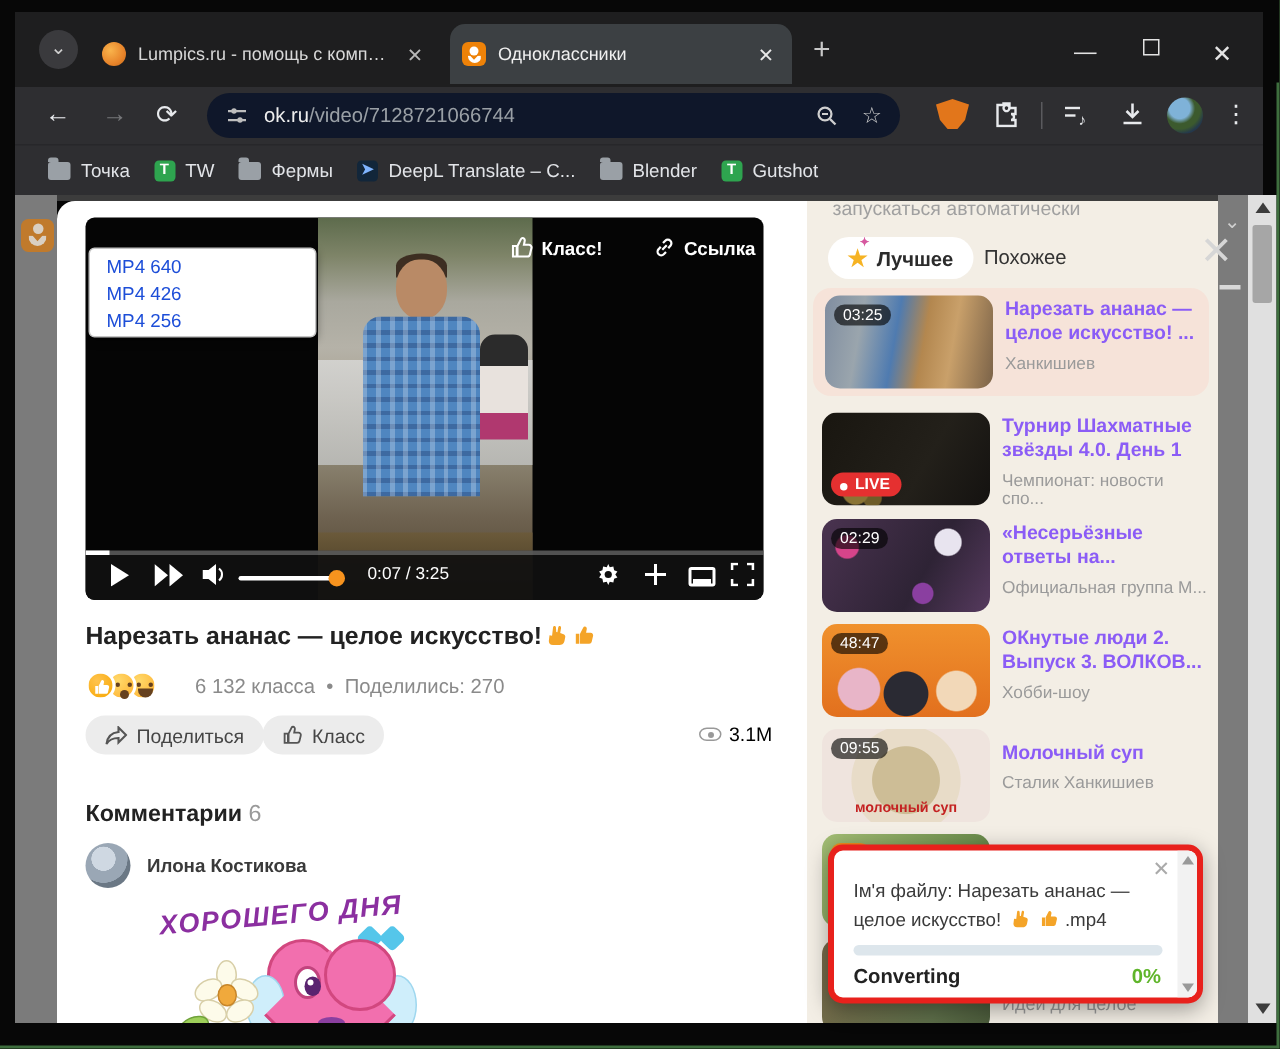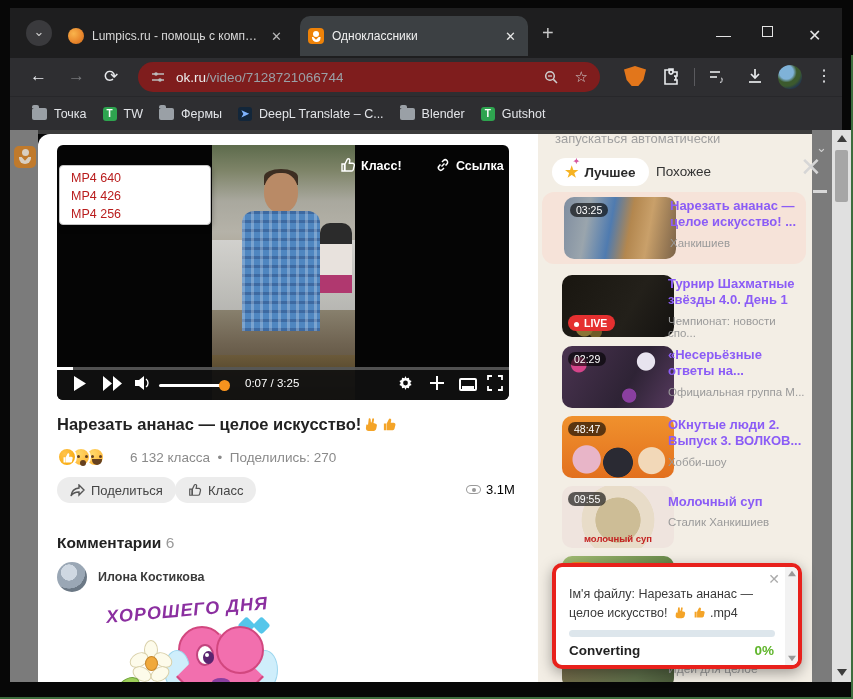--- a/index.html
+++ b/index.html
@@ -14,21 +14,21 @@
   .tab-title{font-size:12px;color:#d8d8d8;flex:1;margin:0 8px;}
   .tab-close{color:#b8b8b8;font-size:13px;padding:0 4px;}
   .tab.active{background:#3c4043;border-radius:10px 10px 0 0;height:40px;top:8px;}
   .favicon-lumpics{width:16px;height:16px;border-radius:50%;background:radial-gradient(circle at 35% 35%,#f9b44c,#e8852b 60%,#c96a17);}
   .favicon-ok{width:16px;height:16px;border-radius:4px;background:#ee8208;position:relative;}
   .favicon-ok:before{content:"";position:absolute;left:5px;top:2.5px;width:6px;height:6px;border-radius:50%;background:#fff;}
   .favicon-ok:after{content:"";position:absolute;left:3.5px;top:9px;width:9px;height:5px;border-radius:0 0 5px 5px;background:#fff;clip-path:polygon(0 0,20% 0,50% 55%,80% 0,100% 0,100% 100%,0 100%);}
   .winctl{color:#e3e3e3;font-size:15px;top:18px;}
   #toolbar{left:10px;top:58px;width:832px;height:38px;background:#2e2e31;}
   .navic{font-size:17px;color:#e8eaed;top:8px;}
-  #omnibox{left:128px;top:4px;width:462px;height:30px;background:#7f1d1d;border-radius:15px;display:flex;align-items:center;padding:12px 12px;}
+  #omnibox{left:128px;top:4px;width:462px;height:30px;background:#0f172a;border-radius:15px;display:flex;align-items:center;padding:12px 12px;}
   .url-host{color:#ededed;font-size:13.5px;}
   .url-path{color:#9aa0a6;font-size:13.5px;}
   #bookmarks{left:10px;top:96px;width:832px;height:34px;background:#2e2e31;border-top:1px solid #27272a;display:flex;align-items:center;gap:16px;padding:0 22px;}
   .bm{display:flex;align-items:center;gap:7px;font-size:12.5px;color:#e2e4e8;}
   .folder{width:15px;height:12px;background:#9aa0a6;border-radius:2px;position:relative;}
   .folder:before{content:"";position:absolute;left:0;top:-3px;width:7px;height:3px;background:#9aa0a6;border-radius:2px 2px 0 0;}
   .gsq{width:14px;height:14px;border-radius:3px;background:#2ea44f;color:#fff;font-size:10px;font-weight:bold;text-align:center;line-height:14px;}
   .deepl{width:14px;height:14px;border-radius:3px;background:#12263a;color:#7fb4ff;font-size:10px;text-align:center;line-height:14px;font-weight:bold;}
   .sep{width:1px;height:18px;background:#5a5a5e;}
   
@@ -48,21 +48,21 @@
   #player{left:19px;top:11px;width:452px;height:255px;background:#050505;border-radius:6px;overflow:hidden;}
   #vframe{left:155px;top:0;width:143px;height:255px;background:linear-gradient(180deg,#5d6b4c 0%,#7e8468 10%,#a9a89e 22%,#b5b2a8 34%,#a79f8e 48%,#8d8673 62%,#6f6351 78%,#4a3d2a 100%);}
   .vcar{left:0;top:95px;width:143px;height:70px;background:linear-gradient(180deg,#d7d7d5,#bfc0be);opacity:.85;}
   .vhead{left:52px;top:28px;width:34px;height:40px;border-radius:45% 45% 48% 48%;background:#b98a66;}
   .vhair{left:52px;top:24px;width:34px;height:16px;border-radius:50% 50% 0 0;background:#3d2e22;}
   .vshirt{left:30px;top:66px;width:78px;height:120px;border-radius:12px 12px 0 0;
     background:repeating-linear-gradient(90deg,rgba(255,255,255,.25) 0 3px,rgba(0,0,0,0) 3px 9px),repeating-linear-gradient(0deg,rgba(20,40,90,.3) 0 3px,rgba(0,0,0,0) 3px 9px),#4f86c0;}
   .vwoman{left:108px;top:78px;width:32px;height:70px;border-radius:10px 10px 0 0;background:linear-gradient(180deg,#2b2b2b 0 30%,#e8e2dd 30% 75%,#b0386f 75%);}
   .vfood{left:0;top:210px;width:143px;height:45px;background:linear-gradient(180deg,#6b5a3a,#3c301d);}
   #quality{left:2px;top:20px;width:152px;height:60px;background:#fff;border:1px solid #c4c4c4;border-radius:4px;box-shadow:0 2px 6px rgba(0,0,0,.4);padding-top:3px;}
-  .qrow{height:18px;line-height:18px;padding-left:11px;font-size:12.5px;color:#b91c1c;}
+  .qrow{height:18px;line-height:18px;padding-left:11px;font-size:12.5px;color:#1d4ed8;}
   .ovl-label{color:#fff;font-size:12.5px;font-weight:600;top:14px;}
   #controls{left:0;bottom:0;width:452px;height:33px;background:rgba(16,16,16,.92);}
   #progress-track{left:0;top:0;width:452px;height:3px;background:rgba(255,255,255,.28);}
   #progress-fill{left:0;top:0;width:16px;height:3px;background:#fff;}
   #volume-line{left:102px;top:17px;width:66px;height:3px;background:#fff;border-radius:2px;}
   #volume-knob{left:162px;top:13px;width:11px;height:11px;border-radius:50%;background:#f7931e;}
   #time{left:188px;top:10px;color:#fff;font-size:11.5px;text-align:center;}
   .pip{left:402px;top:11px;width:18px;height:13px;border:2px solid #fff;border-radius:2px;}
   .pip:before{content:"";position:absolute;left:1px;top:6px;width:12px;height:4px;background:#fff;}
   
@@ -102,21 +102,21 @@
   .wing{position:absolute;width:26px;height:40px;border-radius:50%;background:#cfeefb;border:1px solid #9ed7ef;}
   .daisy{position:absolute;left:-46px;top:18px;width:40px;height:40px;}
   .petal{position:absolute;width:14px;height:20px;border-radius:50%;background:#fdfbea;border:1px solid #d8cfa8;}
   .dcore{position:absolute;left:13px;top:12px;width:13px;height:15px;border-radius:50%;background:#f0a93c;border:1px solid #c7862a;}
   .dleaf{position:absolute;left:-14px;top:34px;width:22px;height:14px;border-radius:50%;background:#9ecf5a;border:1px solid #6fa23a;transform:rotate(-25deg);}
   
   #sb-notice{left:17px;top:-3px;font-size:13px;color:#a0a0a0;}
   #tab-best{left:14px;top:24px;height:28px;background:#fff;border-radius:15px;display:flex;align-items:center;gap:6px;padding:0 13px;font-size:13.5px;font-weight:700;color:#2b2b2b;}
   #tab-similar{left:118px;top:30px;font-size:13.5px;color:#333;}
   .vitem{left:8px;width:260px;height:62px;}
-  .vthumb{position:absolute;left:16px;top:0;width:112px;height:62px;border-radius:10px;overflow:hidden;}
+  .vthumb{position:absolute;left:2px;top:0;width:112px;height:62px;border-radius:10px;overflow:hidden;}
   .vtime{position:absolute;left:6px;top:6px;background:rgba(0,0,0,.62);color:#fff;font-size:10.5px;border-radius:9px;padding:1px 6px;}
   .vtitle2{position:absolute;left:122px;top:1px;width:136px;font-size:13px;font-weight:700;color:#8b5cf6;line-height:16px;}
   .vauthor{position:absolute;left:122px;font-size:11.5px;color:#9a9a9a;}
   .live{position:absolute;left:6px;bottom:6px;background:#e53030;color:#fff;font-size:10.5px;font-weight:700;border-radius:10px;padding:2px 8px 2px 16px;}
   .live:before{content:"";position:absolute;left:6px;top:6.5px;width:5px;height:5px;border-radius:50%;background:#fff;}
   .th1{background:linear-gradient(100deg,#7f8da0 0%,#9aa5ad 22%,#4f7bb0 42%,#b3874f 58%,#c9a06a 74%,#7a6248 100%);}
   .th2{background:radial-gradient(circle at 20% 85%,#8a7435 0 8%,rgba(0,0,0,0) 9%),radial-gradient(circle at 30% 92%,#6e5c28 0 6%,rgba(0,0,0,0) 7%),linear-gradient(120deg,#191610,#23201a 60%,#141210);}
   .th3{background:radial-gradient(circle at 75% 25%,#e8e4ef 0 9%,rgba(0,0,0,0) 10%),radial-gradient(circle at 15% 30%,#d5448a 0 7%,rgba(0,0,0,0) 8%),radial-gradient(circle at 60% 80%,#8a3fa0 0 8%,rgba(0,0,0,0) 9%),linear-gradient(120deg,#4a3350,#2e2335 60%,#563a5e);}
   .th4{background:radial-gradient(circle at 50% 75%,#2a2a33 0 20%,rgba(0,0,0,0) 21%),radial-gradient(circle at 22% 70%,#e8b5c8 0 14%,rgba(0,0,0,0) 15%),radial-gradient(circle at 80% 72%,#f2d8b8 0 13%,rgba(0,0,0,0) 14%),linear-gradient(180deg,#f0912d,#e2701e);}
   .th5{background:radial-gradient(circle at 50% 55%,#cdbd96 0 34%,#e8dcc8 35% 55%,#efe4de 56%);}

